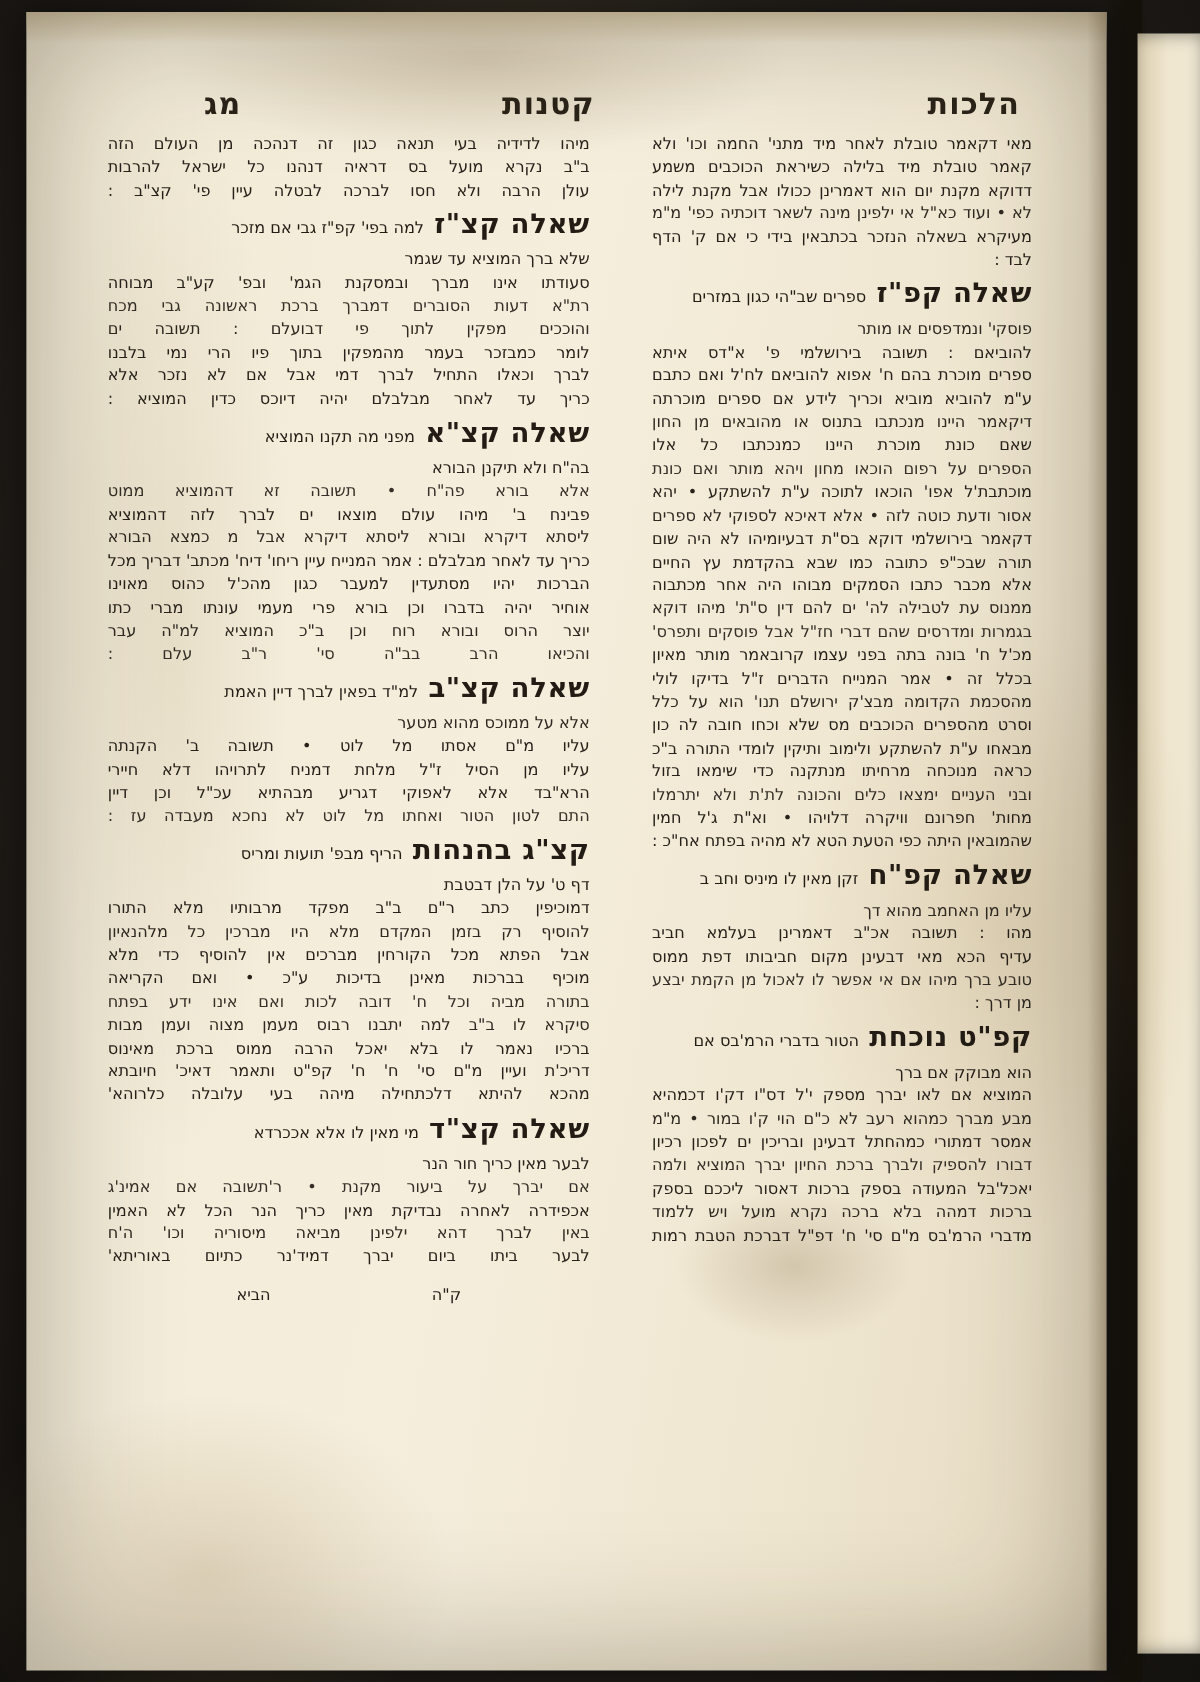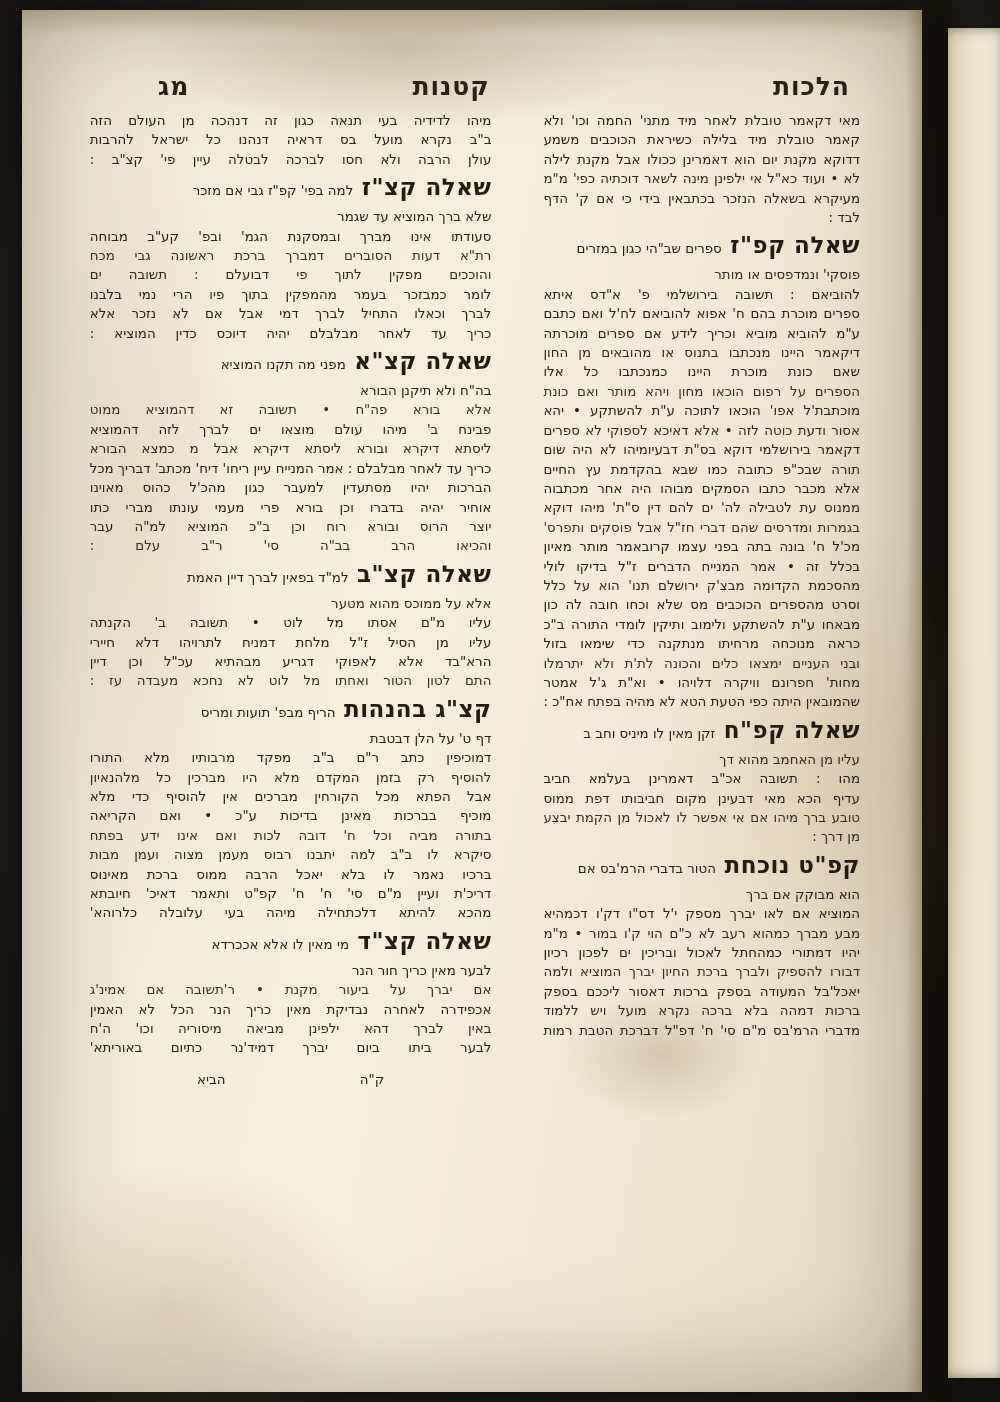--- a/index.html
+++ b/index.html
@@ -105,21 +105,21 @@
     padding: 0 10px 0 10px;
     margin-bottom: 10px;
   }
   .rh-word {
     font-family: "DejaVu Sans", sans-serif;
     font-size: 25px;
     font-weight: 700;
     color: #2a2318;
     letter-spacing: 1px;
   }
-  .rh-left { margin-left: 6px; text-align: center; }
+  .rh-left { margin-left: 18px; text-align: center; }
   .rh-mid  { margin-right: 60px; }
 
   .columns {
     display: flex;
     flex-direction: row;
     gap: 26px;
     height: 1120px;
   }
   .col {
     flex: 1 1 0;
@@ -236,41 +236,41 @@
           <p class="line">אלא מכבר כתבו הסמקים מבוהו היה אחר מכתבוה</p>
           <p class="line">ממנוס עת לטבילה לה' ים להם דין ס"ת' מיהו דוקא</p>
           <p class="line">בגמרות ומדרסים שהם דברי חז"ל אבל פוסקים ותפרס'</p>
           <p class="line">מכ'ל ח' בונה בתה בפני עצמו קרובאמר מותר מאיון</p>
           <p class="line">בכלל זה • אמר המנייח הדברים ז"ל בדיקו לולי</p>
           <p class="line">מהסכמת הקדומה מבצ'ק ירושלם תנו' הוא על כלל</p>
           <p class="line">וסרט מהספרים הכוכבים מס שלא וכחו חובה לה כון</p>
           <p class="line">מבאחו ע"ת להשתקע ולימוב ותיקין לומדי התורה ב"כ</p>
           <p class="line">כראה מנוכחה מרחיתו מנתקנה כדי שימאו בזול</p>
           <p class="line">ובני העניים ימצאו כלים והכונה לת'ת ולא יתרמלו</p>
-          <p class="line">מחות' חפרונם וויקרה דלויהו • וא"ת ג'ל אמטר</p>
+          <p class="line">מחות' חפרונם וויקרה דלויהו • וא"ת ג'ל חמין</p>
           <p class="line">שהמובאין היתה כפי הטעת הטא לא מהיה בפתח אח"כ :</p>
 
           <div class="heading">
             <span>שאלה קפ"ח</span>
             <span class="small">זקן מאין לו מיניס וחב ב</span>
           </div>
           <p class="line ragged">עליו מן האחמב מהוא דך</p>
           <p class="line">מהו : תשובה אכ"ב דאמרינן בעלמא חביב</p>
           <p class="line">עדיף הכא מאי דבעינן מקום חביבותו דפת ממוס</p>
           <p class="line">טובע ברך מיהו אם אי אפשר לו לאכול מן הקמת יבצע</p>
           <p class="line ragged">מן דרך :</p>
 
           <div class="heading">
             <span>קפ"ט נוכחת</span>
             <span class="small">הטור בדברי הרמ'בס אם</span>
           </div>
           <p class="line ragged">הוא מבוקק אם ברך</p>
           <p class="line">המוציא אם לאו יברך מספק י'ל דס"ו דק'ו דכמהיא</p>
           <p class="line">מבע מברך כמהוא רעב לא כ"ם הוי ק'ו במור • מ"מ</p>
-          <p class="line">יהיו דמתורי כמהחתל לאכול ובריכין ים לפכון רכיון</p>
+          <p class="line">אמסר דמתורי כמהחתל דבעינן ובריכין ים לפכון רכיון</p>
           <p class="line">דבורו להספיק ולברך ברכת החיון יברך המוציא ולמה</p>
           <p class="line">יאכל'בל המעודה בספק ברכות דאסור ליככם בספק</p>
           <p class="line">ברכות דמהה בלא ברכה נקרא מועל ויש ללמוד</p>
           <p class="line">מדברי הרמ'בס מ"ם סי' ח' דפ"ל דברכת הטבת רמות</p>
         </div>
 
         <div class="col-sep"></div>
 
         <div class="col">
           <p class="line">מיהו לדידיה בעי תנאה כגון זה דנהכה מן העולם הזה</p>

